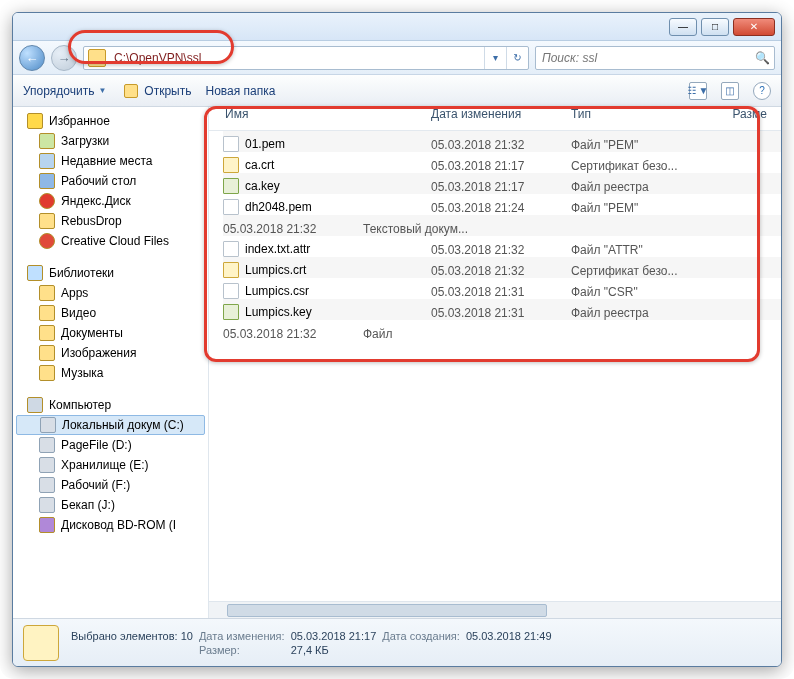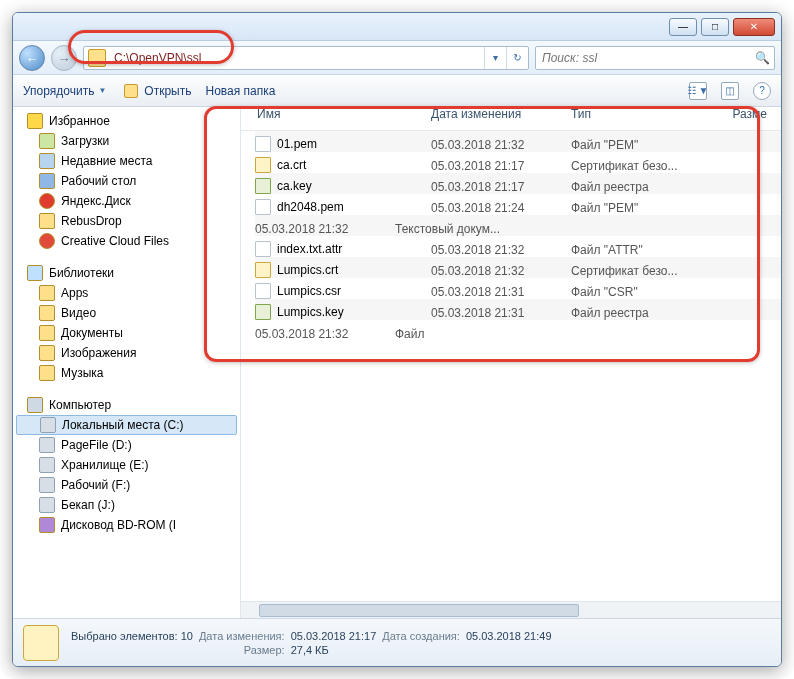--- a/index.html
+++ b/index.html
@@ -19,21 +19,21 @@
 .addr-tool{width:22px;height:100%;border-left:1px solid #cfdbe7;display:flex;align-items:center;justify-content:center;color:#3d6ea8;font-size:10px}
 .search{width:240px;height:24px;background:#fff;border:1px solid #a8bcd0;border-radius:2px;display:flex;align-items:center;padding:0 4px;gap:4px;color:#888}
 .search input{flex:1;border:none;outline:none;font:inherit;font-style:italic;color:#7f1d1d;background:transparent}
 .hi-addr{position:absolute;left:68px;top:30px;width:166px;height:34px;border:3px solid #e23b2f;border-radius:20px;pointer-events:none;box-shadow:0 1px 4px rgba(0,0,0,.25)}
 .toolbar{height:32px;background:linear-gradient(#fdfefe,#e9eef4);border-bottom:1px solid #cfd8e2;display:flex;align-items:center;padding:0 10px;gap:14px;color:#1a3e78}
 .tbtn{display:flex;align-items:center;gap:4px;cursor:default}
 .tbtn .caret{font-size:8px;color:#3d6ea8}
 .spacer{flex:1}
 .viewico{width:18px;height:18px;border:1px solid #94a8bc;border-radius:2px;background:#fff;display:flex;align-items:center;justify-content:center;font-size:10px;color:#3d6ea8}
 .body{flex:1;display:flex;min-height:0}
-.nav{width:228px;border-right:1px solid #dfe6ed;overflow:auto;background:#fff;padding-top:4px}
+.nav{width:196px;border-right:1px solid #dfe6ed;overflow:auto;background:#fff;padding-top:4px}
 .nav-item{display:flex;align-items:center;gap:6px;padding:2px 6px 2px 26px;height:20px;white-space:nowrap}
 .nav-item.head{padding-left:14px;font-weight:400}
 .nav-item.sel{background:#d6e8f8;border:1px solid #8eb9e4;border-radius:2px;margin:0 3px;padding-left:23px}
 .nav-ico{width:16px;height:16px;flex:none;background:#e6c95e;border:1px solid #b38f2a;border-radius:2px}
 .ico-star{background:#ffd94a}
 .ico-dl{background:#cce6a3}
 .ico-recent{background:#b7d4ef}
 .ico-desk{background:#8fb8e6}
 .ico-ydisk{background:#e03b2f;border-radius:50%}
 .ico-folder{background:#ffe08a}
@@ -57,21 +57,21 @@
 .cell-size{width:60px}
 .fico{width:16px;height:16px;background:#fff;border:1px solid #b8c2cc;border-radius:1px;flex:none}
 .fico.crt{background:#fff4c8;border-color:#cda73a}
 .fico.key{background:#e8f0d8;border-color:#7fa64a}
 .hscroll{height:17px;border-top:1px solid #dfe6ed;background:#f0f3f6;position:relative}
 .hscroll .thumb{position:absolute;left:18px;top:2px;height:13px;width:320px;background:#d0dbe6;border:1px solid #a8bcd0;border-radius:2px}
 .hi-files{position:absolute;left:204px;top:106px;width:556px;height:256px;border:3px solid #e23b2f;border-radius:12px;pointer-events:none;box-shadow:0 1px 4px rgba(0,0,0,.25)}
 .status{height:48px;border-top:1px solid #cfd8e2;background:linear-gradient(#f4f8fc,#e6eef6);display:flex;align-items:center;padding:0 10px;gap:12px;color:#2b425c}
 .status-ico{width:36px;height:36px;background:#fff3c2;border:1px solid #cda73a;border-radius:4px}
 .status-grid{display:grid;grid-template-columns:auto auto auto auto auto auto;column-gap:6px;row-gap:2px;font-size:11px;color:#466}
-.status-grid .lbl{color:#6a7c8e;text-align:right}
+.status-grid .lbl{color:#6a7c8e;}
 .status-grid .val{color:#2b425c}
 </style>
 </head>
 <body>
 
 <div class="shot">
   <div class="window">
 
     <div class="titlebar">
       <div class="winbtn">—</div>
@@ -167,21 +167,21 @@
             <span class="nav-ico ico-folder"></span>
             <span>Музыка</span>
           </div>
           <div style="height: 12px;"></div>
           <div class="nav-item head">
             <span class="nav-ico ico-comp"></span>
             <span>Компьютер</span>
           </div>
           <div class="nav-item sel">
             <span class="nav-ico ico-drive"></span>
-            <span>Локальный места (C:)</span>
+            <span>Локальный докум (C:)</span>
           </div>
           <div class="nav-item ">
             <span class="nav-ico ico-drive"></span>
             <span>PageFile (D:)</span>
           </div>
           <div class="nav-item ">
             <span class="nav-ico ico-drive"></span>
             <span>Хранилище (E:)</span>
           </div>
           <div class="nav-item ">

